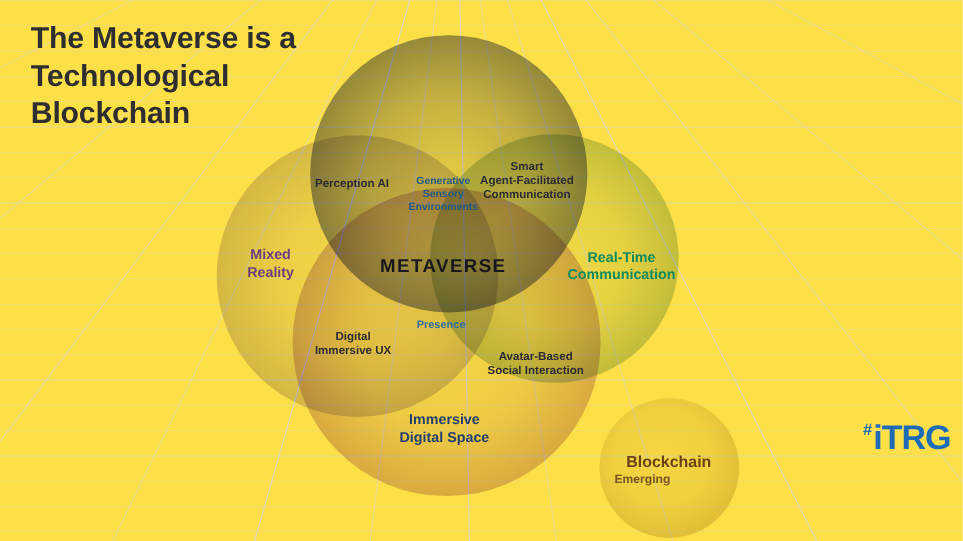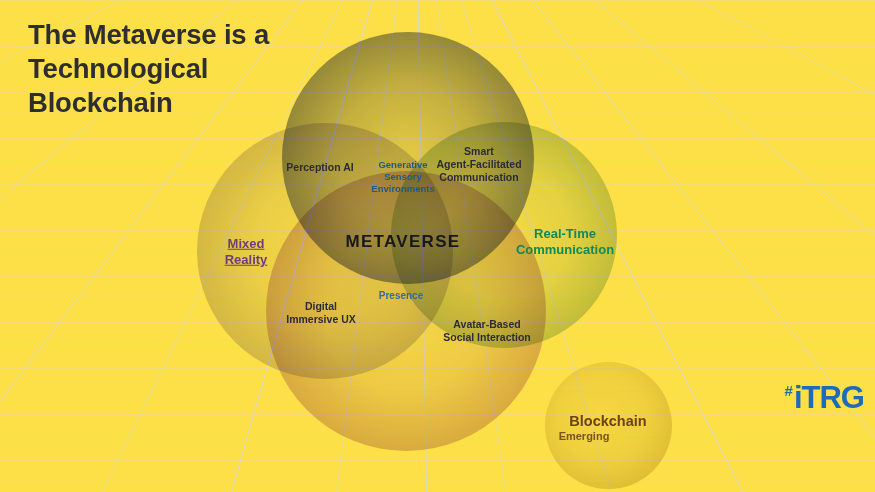--- a/index.html
+++ b/index.html
@@ -79,26 +79,28 @@
     <span>Blockchain</span>
   </h1>
 
   <div class="circle c-ai"></div>
   <div class="circle c-mr"></div>
   <div class="circle c-rtc"></div>
   <div class="circle c-ids"></div>
   <div class="circle c-bc"></div>
 
 
-  <div class="vlabel lbl-main" style="left: 246px; top: 252px; color: rgb(109, 60, 128); text-decoration: underline;">Mixed
+  <div class="vlabel lbl-main" style="left: 246px; top: 240px; color: rgb(109, 60, 128);">Mixed
 Reality</div>
 
   <div class="vlabel lbl-main" style="left: 565px; top: 242px; color: rgb(14, 138, 92);">Real-Time
 Communication</div>
 
+  <div class="vlabel lbl-main" style="left: 404px; top: 390px; color: rgb(33, 64, 111);">Immersive
+Digital Space</div>
 
   <div class="vlabel lbl-small" style="left: 320px; top: 168px; color: rgb(43, 43, 51);">Perception AI</div>
 
   <div class="vlabel lbl-tiny" style="left: 403px; top: 177px; color: rgb(29, 90, 138);">Generative
 Sensory
 Environments</div>
 
   <div class="vlabel lbl-small" style="left: 479px; top: 165px; color: rgb(43, 43, 51);">Smart
 Agent-Facilitated
 Communication</div>

